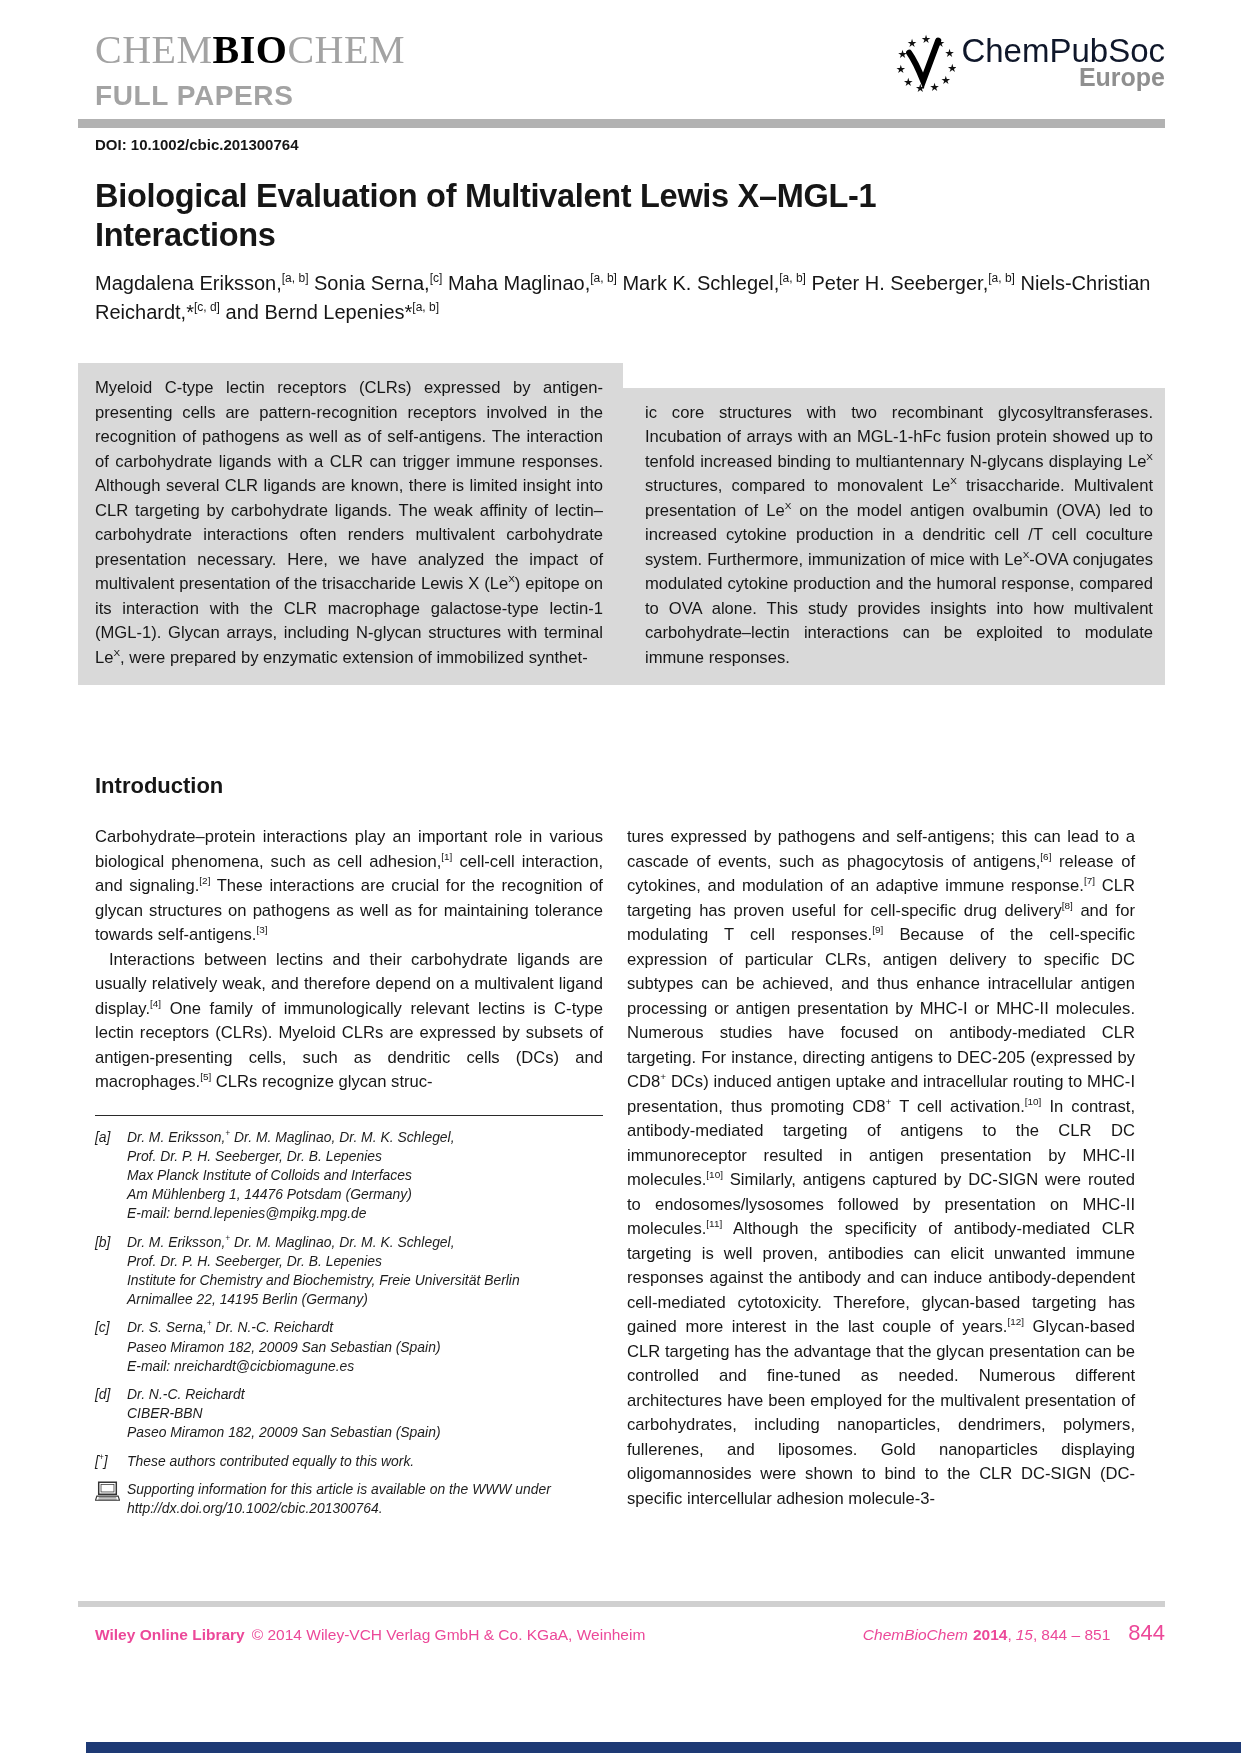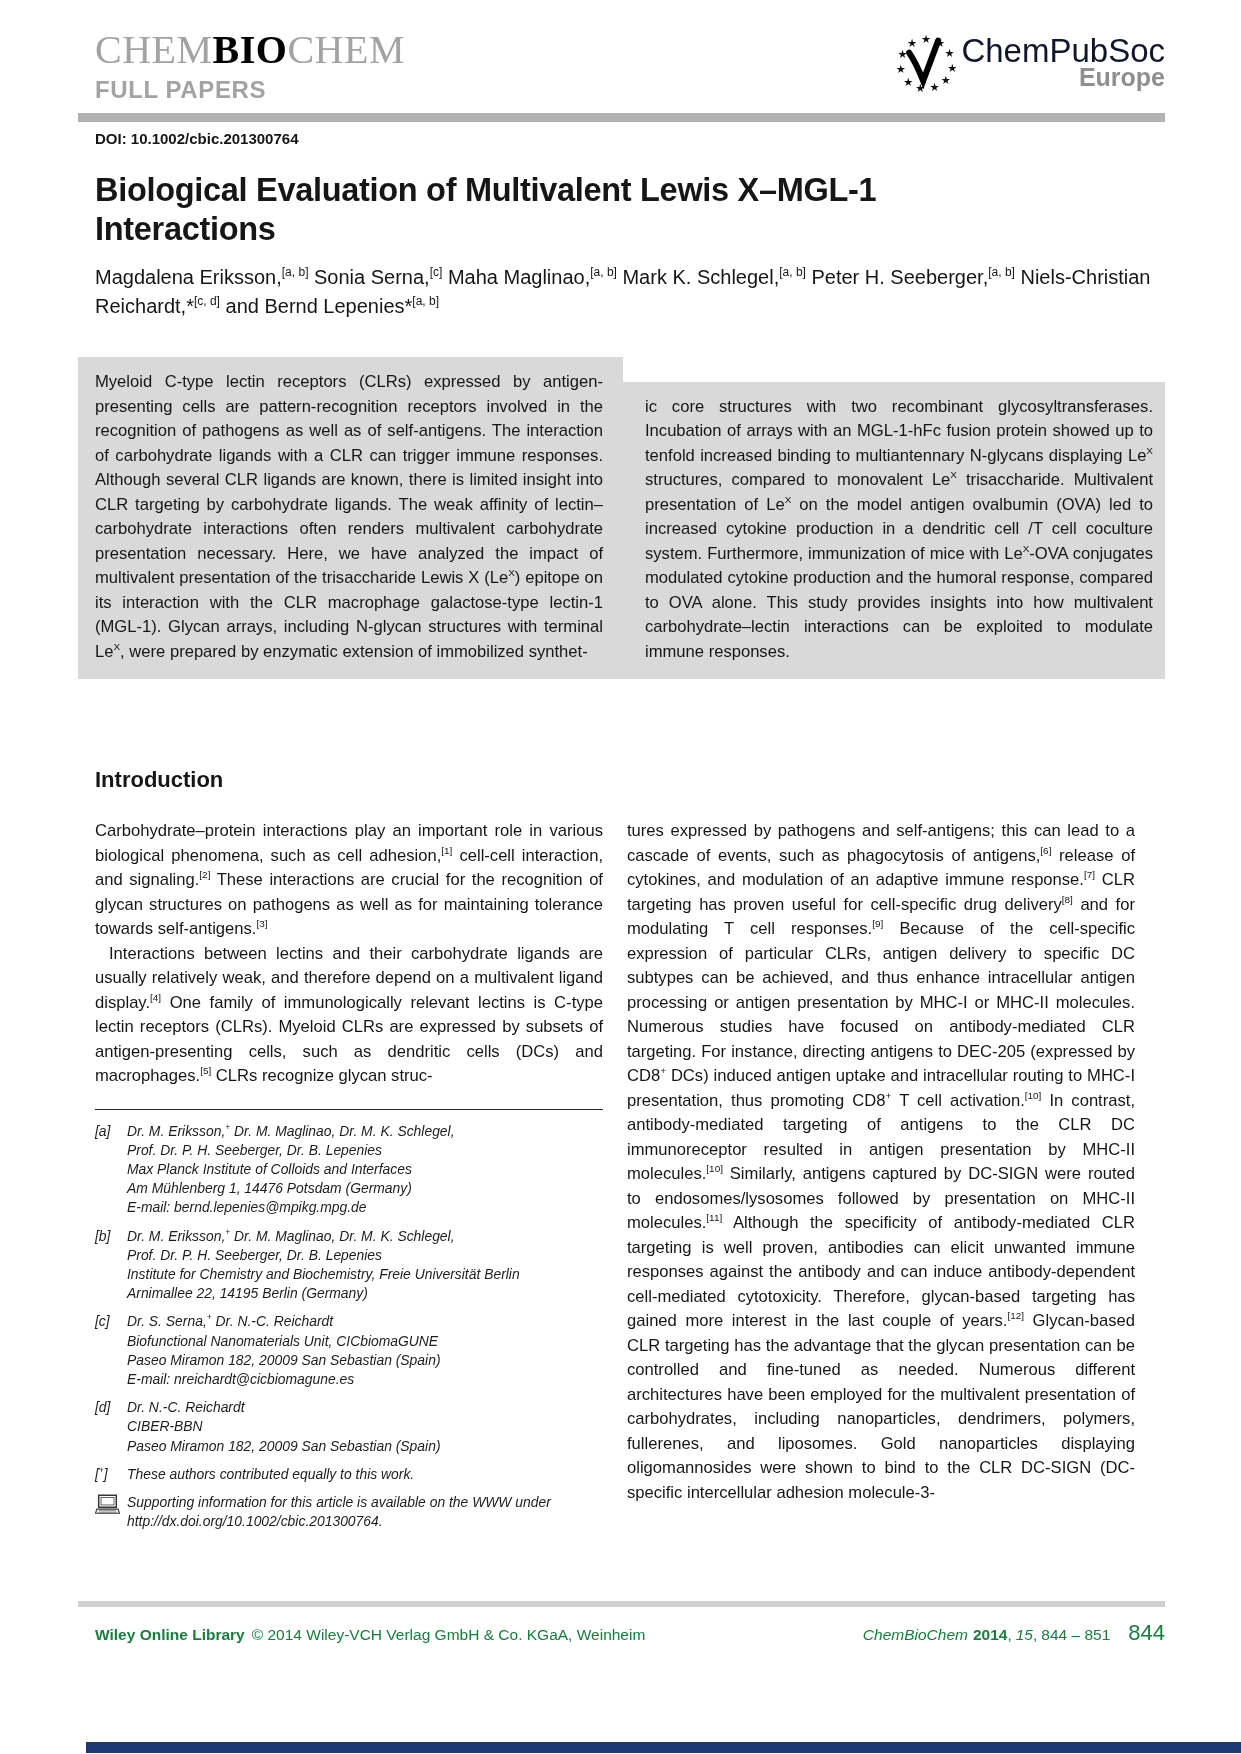--- a/index.html
+++ b/index.html
@@ -5,21 +5,21 @@
   html,body{margin:0;padding:0;background:#ffffff;}
   .sheet{position:relative;width:1241px;height:1754px;background:#ffffff;overflow:hidden;
          font-family:"Liberation Sans", sans-serif;color:#161616;}
   .content{position:absolute;left:95px;top:0;width:1070px;}
 
   
   .masthead{display:flex;justify-content:space-between;align-items:flex-start;padding-top:30px;}
   .brand-title{font-family:"Liberation Serif", serif;font-size:40px;line-height:40px;letter-spacing:0.5px;}
   .b-gray{color:#a3a3a3;}
   .b-black{color:#000000;font-weight:bold;}
-  .brand-sub{font-size:24px;font-weight:bold;color:#a3a3a3;letter-spacing:0.6px;line-height:32px;margin-top:4px;}
+  .brand-sub{font-size:28px;font-weight:bold;color:#a3a3a3;letter-spacing:0.6px;line-height:32px;margin-top:10px;}
   .publisher{display:flex;align-items:flex-start;gap:5px;margin-top:4px;}
   .emblem{width:60px;height:60px;}
   .pub-text{padding-top:4px;}
   .pub-name{font-size:33px;font-weight:normal;line-height:26px;color:#0f172a;}
   .pub-region{font-size:25px;font-weight:bold;color:#8f8f8f;text-align:right;line-height:27px;}
   .head-rule{height:9px;background:#b2b2b2;margin-top:7px;margin-left:-17px;width:1087px;}
 
   
   .doi{margin-top:8px;font-weight:bold;font-size:15px;}
   .title{margin:24px 0 0 0;font-size:32.5px;line-height:39px;font-weight:bold;max-width:860px;letter-spacing:-0.3px;}
@@ -45,21 +45,21 @@
   .footnotes{margin-top:20px;border-top:1.5px solid #2a2a2a;padding-top:12px;
              font-style:italic;font-size:13.9px;line-height:19.2px;color:#1d1d1d;}
   .fn{display:flex;gap:6px;margin-bottom:9px;}
   .fn-m{width:26px;flex-shrink:0;}
   .fn-body{flex:1;}
   .si .fn-m svg{margin-top:1px;}
 
   
   .footer-rule{position:absolute;left:78px;width:1087px;top:1601px;height:6px;background:#d0d0d0;}
   .footer{position:absolute;left:95px;width:1070px;top:1620px;display:flex;
-          justify-content:space-between;align-items:baseline;font-size:15.5px;color:#15803d;}
+          justify-content:space-between;align-items:baseline;font-size:15.5px;color:#ec4899;}
   .f-bold{font-weight:bold;margin-right:7px;}
   .f-right{display:flex;align-items:baseline;}
   .cit-j{font-style:italic;margin-right:5px;}
   .cit-y{font-weight:bold;}
   .cit-v{font-style:italic;}
   .sep{margin-right:4px;}
   .pageno{font-size:22px;font-weight:normal;margin-left:18px;}
   .bottom-bar{position:absolute;left:86px;right:0;top:1742px;height:11px;background:#1e3a75;}
 </style>
 </head>
@@ -138,21 +138,20 @@
               <div>Dr. M. Eriksson,<sup>+</sup> Dr. M. Maglinao, Dr. M. K. Schlegel,</div>
               <div>Prof. Dr. P. H. Seeberger, Dr. B. Lepenies</div>
               <div>Institute for Chemistry and Biochemistry, Freie Universität Berlin</div>
               <div>Arnimallee 22, 14195 Berlin (Germany)</div>
             </div>
           </div>
           <div class="fn">
             <span class="fn-m">[c]</span>
             <div class="fn-body">
               <div>Dr. S. Serna,<sup>+</sup> Dr. N.-C. Reichardt</div>
-              <div>Biofunctional Nanomaterials Unit, CICbiomaGUNE</div>
               <div>Paseo Miramon 182, 20009 San Sebastian (Spain)</div>
               <div>E-mail: nreichardt@cicbiomagune.es</div>
             </div>
           </div>
           <div class="fn">
             <span class="fn-m">[d]</span>
             <div class="fn-body">
               <div>Dr. N.-C. Reichardt</div>
               <div>CIBER-BBN</div>
               <div>Paseo Miramon 182, 20009 San Sebastian (Spain)</div>

